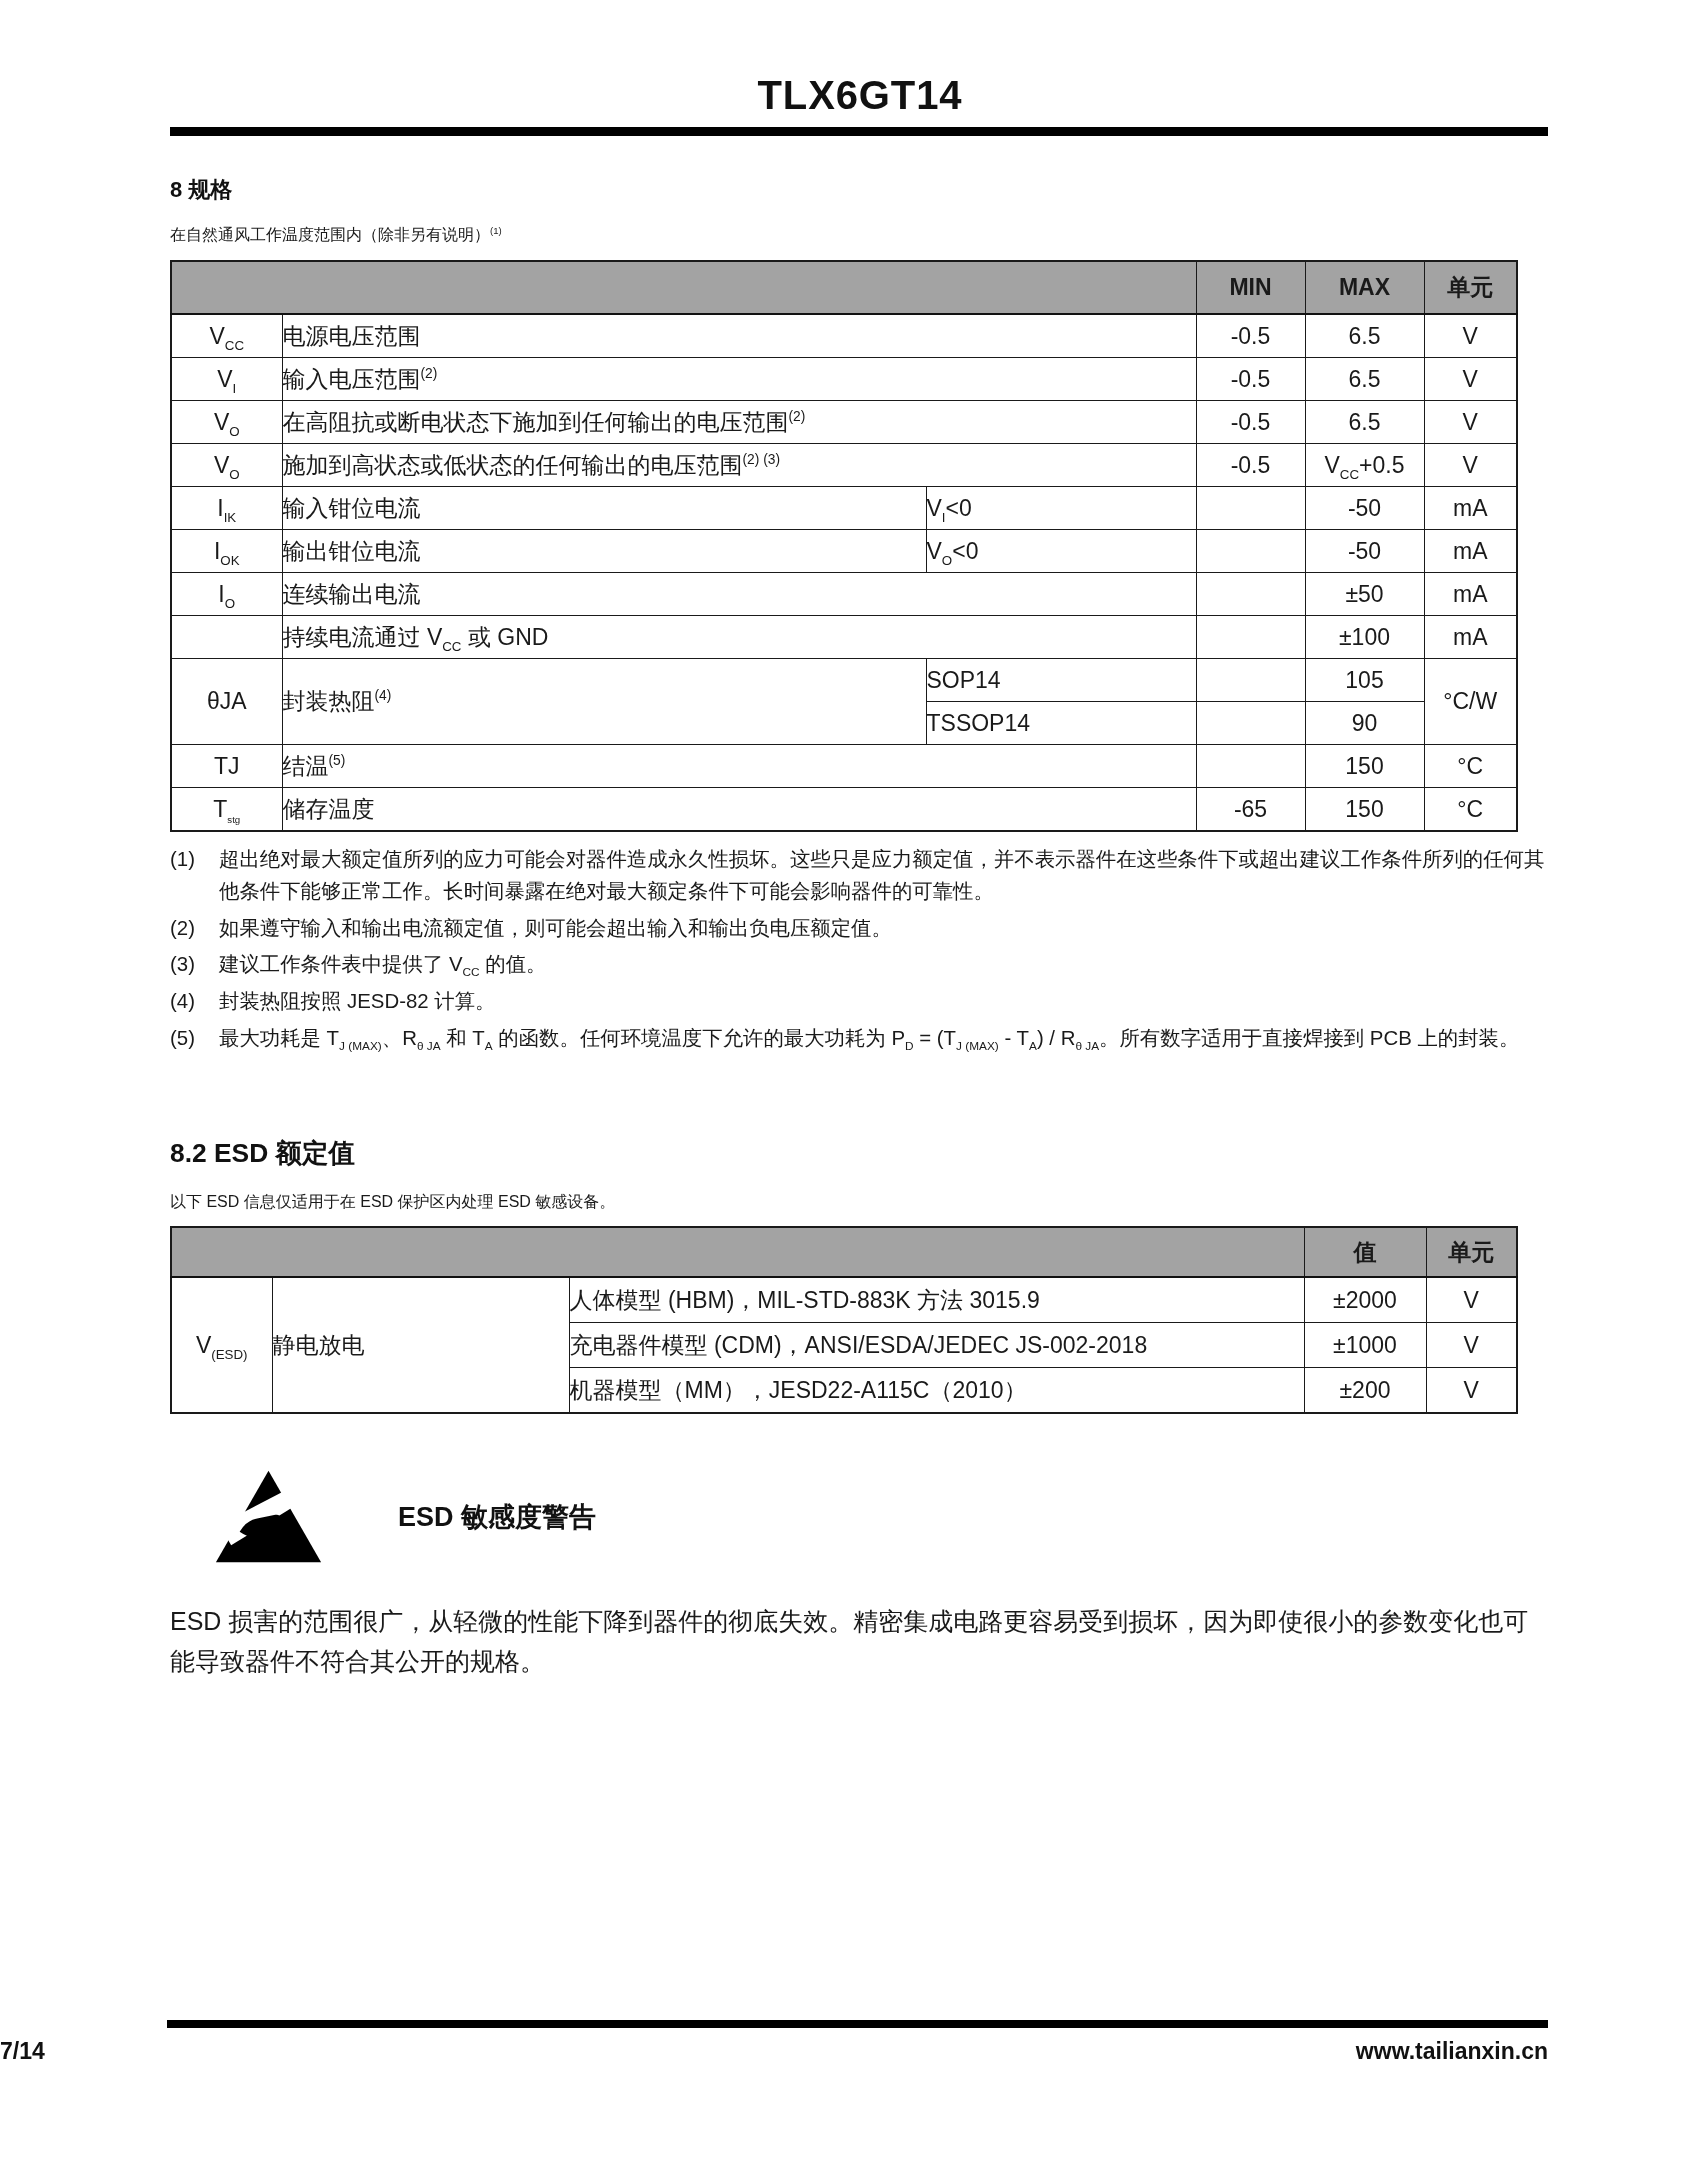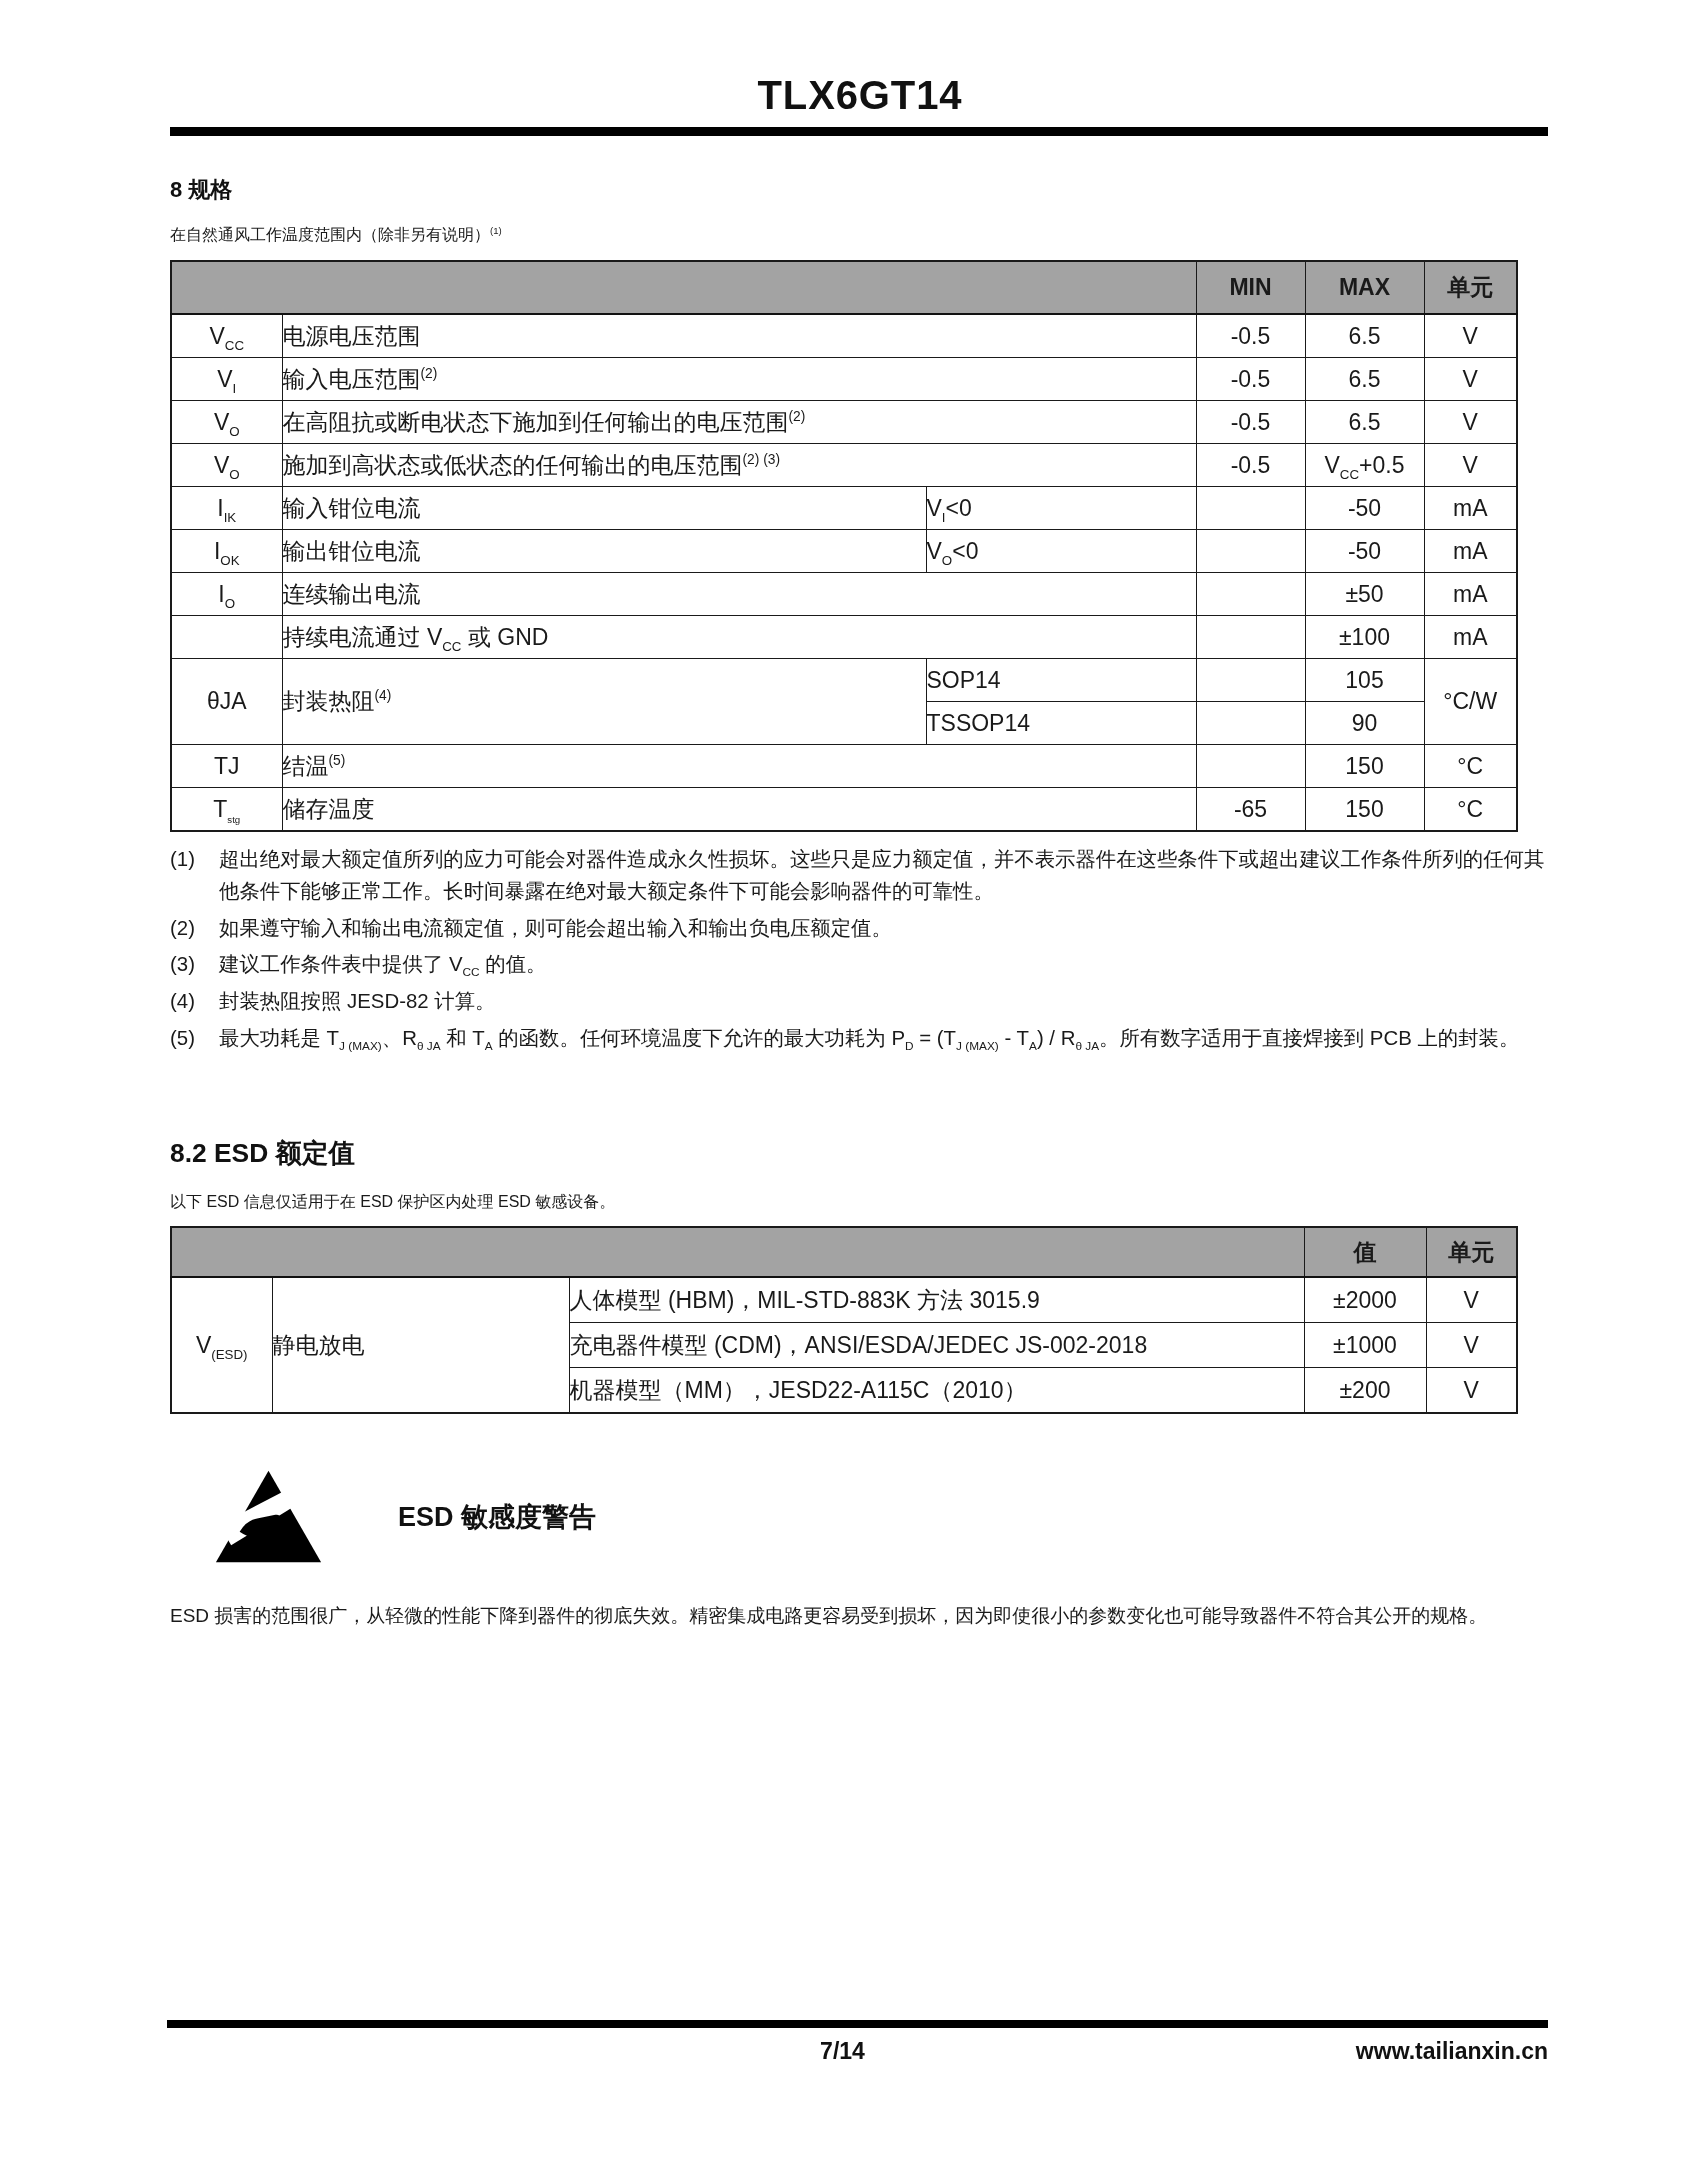--- a/index.html
+++ b/index.html
@@ -26,23 +26,23 @@
   tr.r2 td{height:44px}
   td.c{text-align:center}
   td.p{text-align:left;padding-left:17px}
   .fns{margin-top:12px}
   .fn{display:flex;font-size:20.4px;line-height:1.55;margin-top:5.1px}
   .fn-num{flex:0 0 49px}
   .fn-text{flex:1}
   .esd-row{display:flex;align-items:center;margin-top:55px}
   .esd-icon{margin-left:44px;flex:0 0 auto}
   .esd-title{font-size:27px;font-weight:bold;margin-left:75px;color:#111}
-  .body-para{font-size:19px;line-height:1.6;margin:37px 0 0 0}
+  .body-para{font-size:25px;line-height:1.6;margin:37px 0 0 0}
   .footer-rule{position:absolute;left:167px;top:2020px;width:1381px;height:7.7px;background:#000}
-  .footer-pg{position:absolute;top:2038px;left:0;width:100%;text-align:center;font-weight:bold;font-size:23px;color:#111}
+  .footer-pg{position:absolute;top:2038px;left:0;width:100%;font-weight:bold;font-size:23px;color:#111}
   .footer-site{position:absolute;top:2038px;right:137px;font-weight:bold;font-size:23px;color:#111}
 </style>
 </head>
 <body>
 
 <div class="page">
   <div class="content">
 
     <div class="doc-title">TLX6GT14</div>
     <div class="title-rule"></div>

